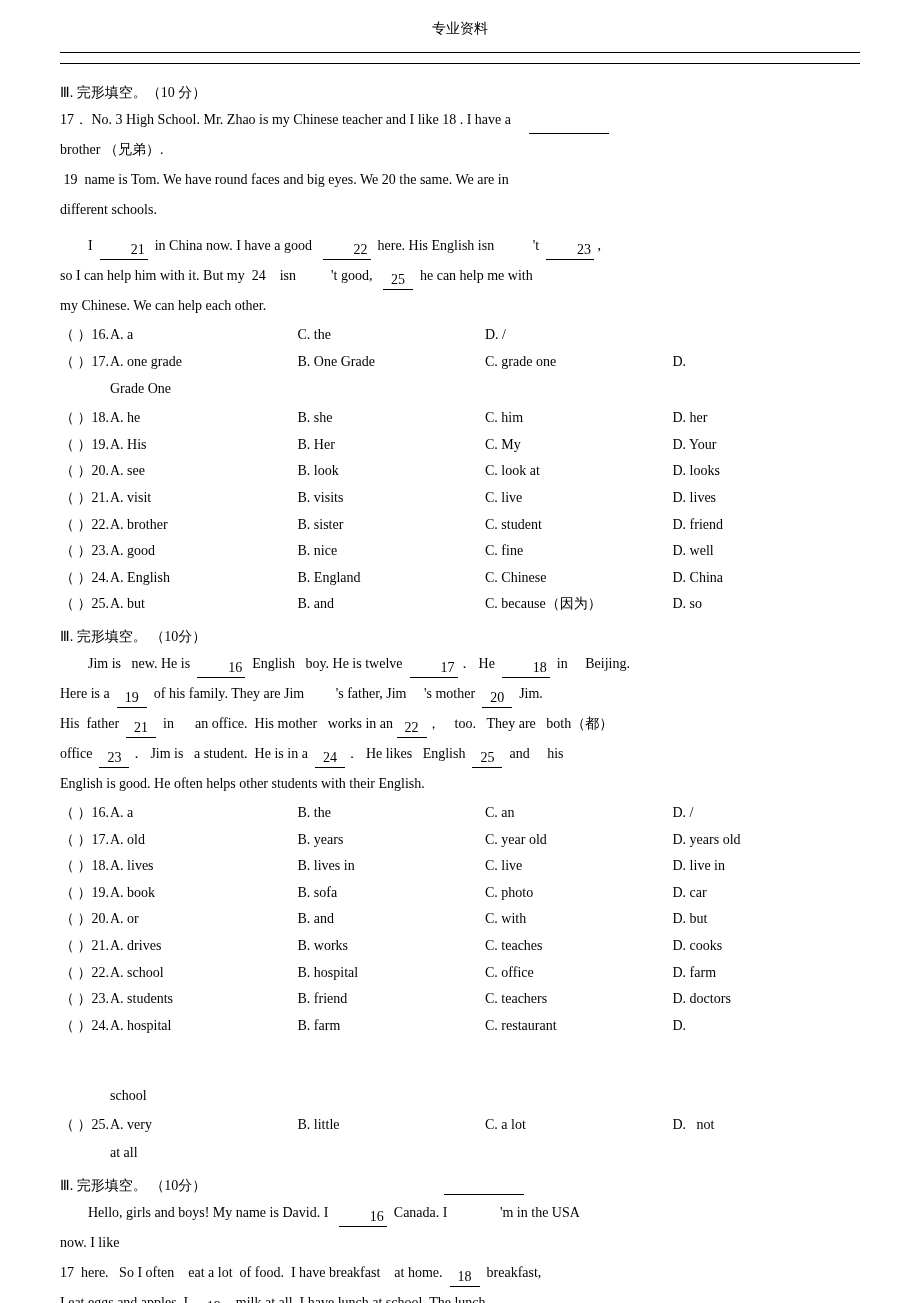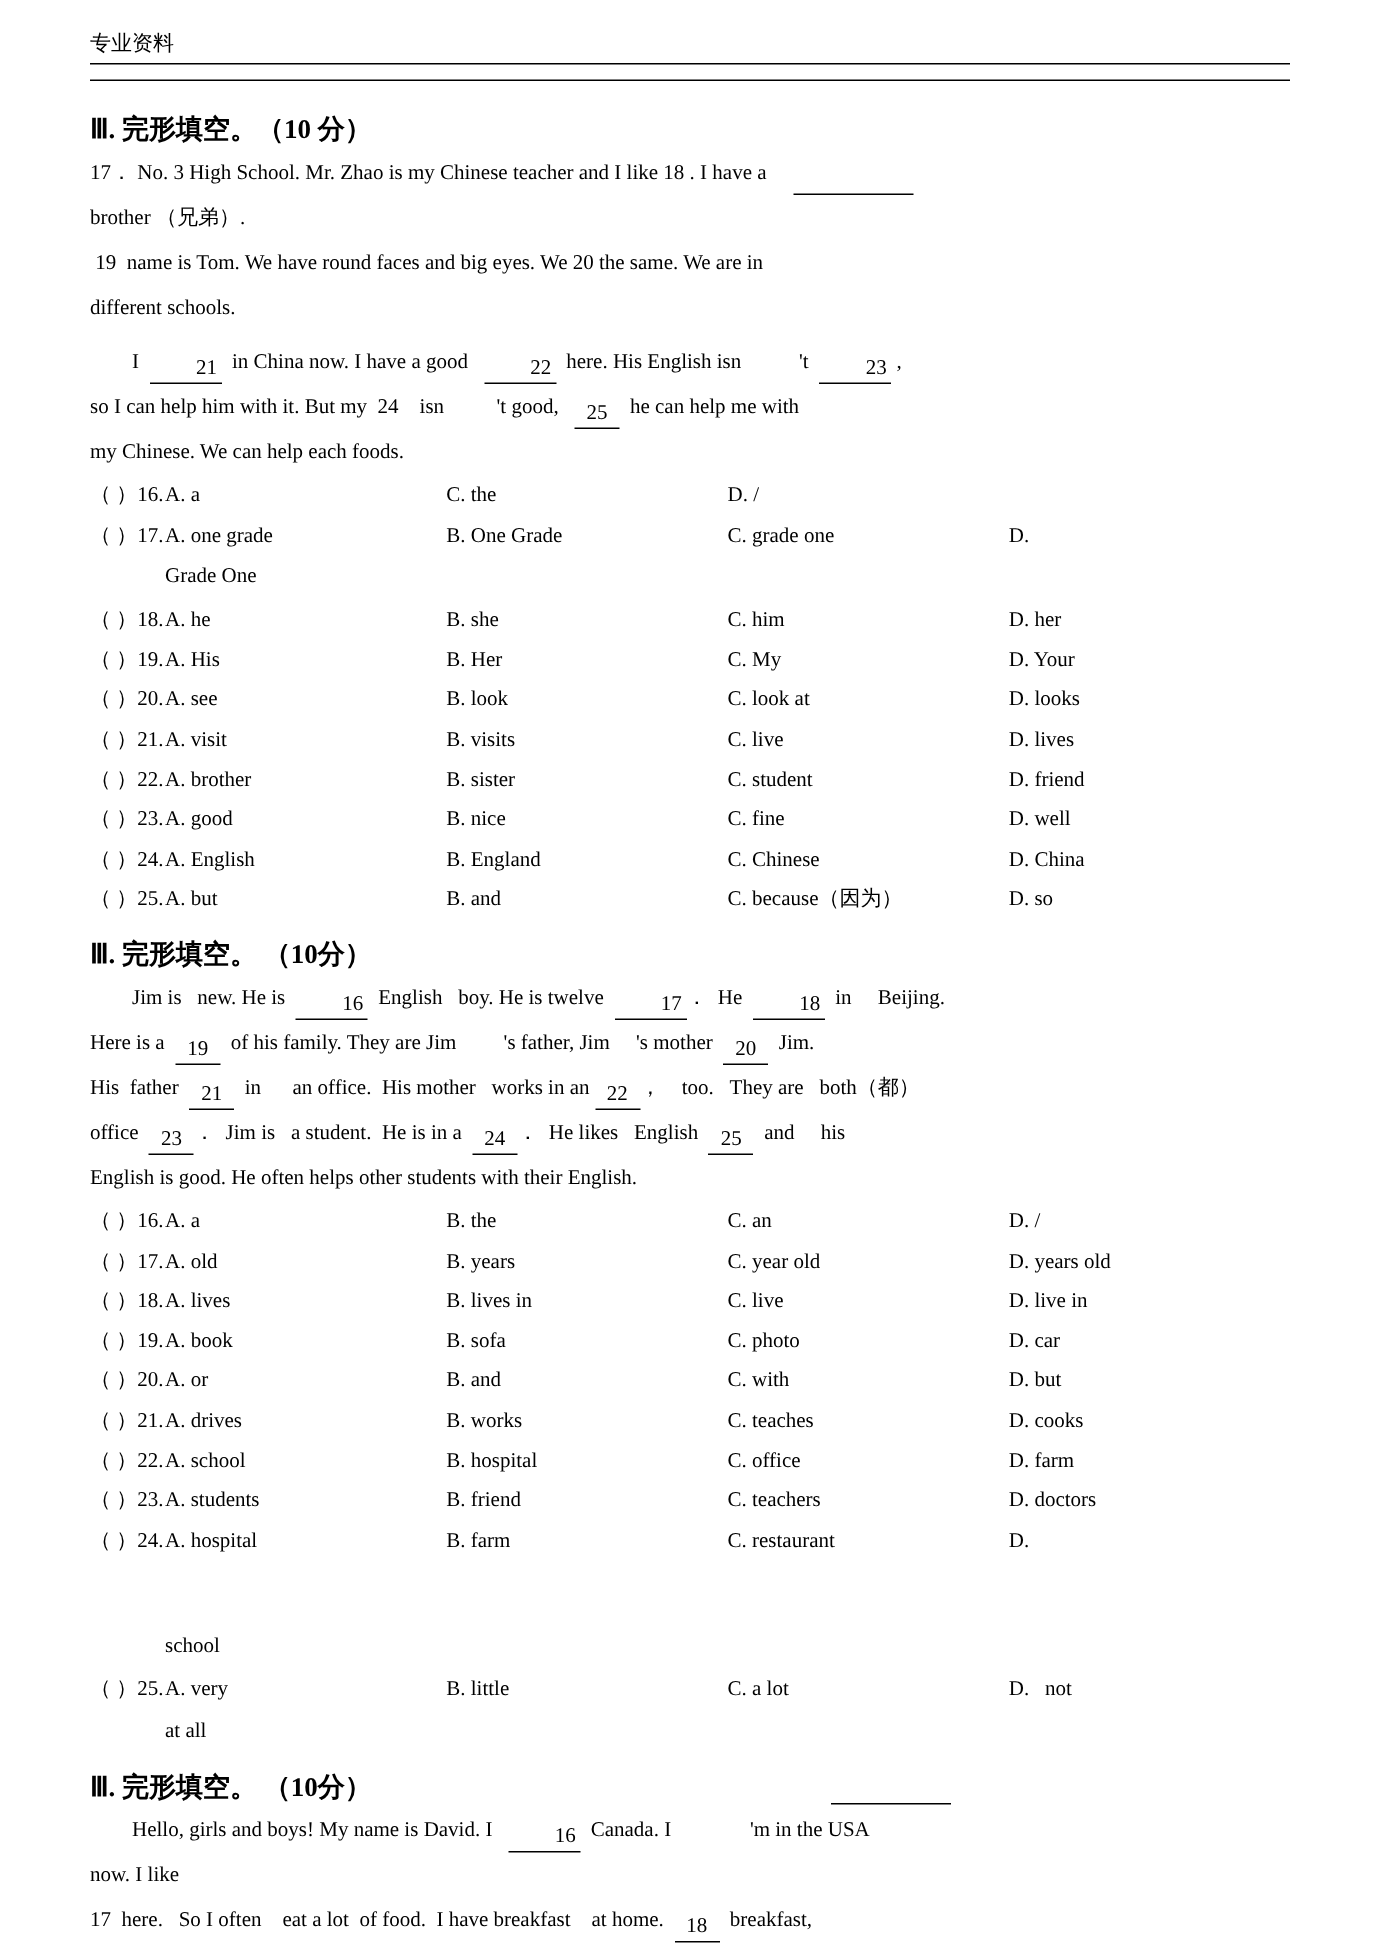--- a/index.html
+++ b/index.html
@@ -13,34 +13,35 @@
       padding: 0;
       position: relative;
     }
     .page {
       width: 920px;
       min-height: 1303px;
       padding: 20px 60px 40px 60px;
       position: relative;
     }
     .top-header {
+      text-align: center;
       font-size: 14px;
       border-bottom: 1px solid #000;
-      padding-bottom: 4px;
+      padding-bottom: 14px;
       margin-bottom: 10px;
     }
     .top-header-line {
       width: 100%;
       height: 1px;
       background: #000;
       margin-top: 2px;
     }
     .section-title {
-      font-size: 18px;
-      font-weight: bold;
+      font-size: 14px;
+      font-weight: normal;
       margin-bottom: 4px;
     }
     .paragraph {
       text-indent: 2em;
       line-height: 1.9;
       font-size: 14px;
       margin-bottom: 2px;
     }
     .no-indent {
       text-indent: 0;
@@ -112,21 +113,21 @@
       different schools.
     </div>
     <div style="height:6px;"></div>
     <div class="paragraph text-line">
       I &nbsp;<span class="blank">21</span>&nbsp; in China now. I have a good &nbsp;&nbsp;<span class="blank">22</span>&nbsp; here. His English isn &nbsp;&nbsp;&nbsp;&nbsp;&nbsp;&nbsp;&nbsp;&nbsp;&nbsp;&nbsp;'t &nbsp;<span class="blank">23</span>&nbsp;,
     </div>
     <div class="no-indent text-line">
       so I can help him with it. But my &nbsp;24 &nbsp;&nbsp; isn &nbsp;&nbsp;&nbsp;&nbsp;&nbsp;&nbsp;&nbsp;&nbsp;&nbsp;'t good, &nbsp;&nbsp;<span class="blank">25</span>&nbsp; he can help me with
     </div>
     <div class="no-indent text-line">
-      my Chinese. We can help each foods.
+      my Chinese. We can help each other.
     </div>
 
     <div>
       <div class="choice-row">
         <span>（ ）16.</span>
         <span>A. a</span>
         <span>C. the</span>
         <span>D. /</span>
       </div>
       <div class="choice-row">

